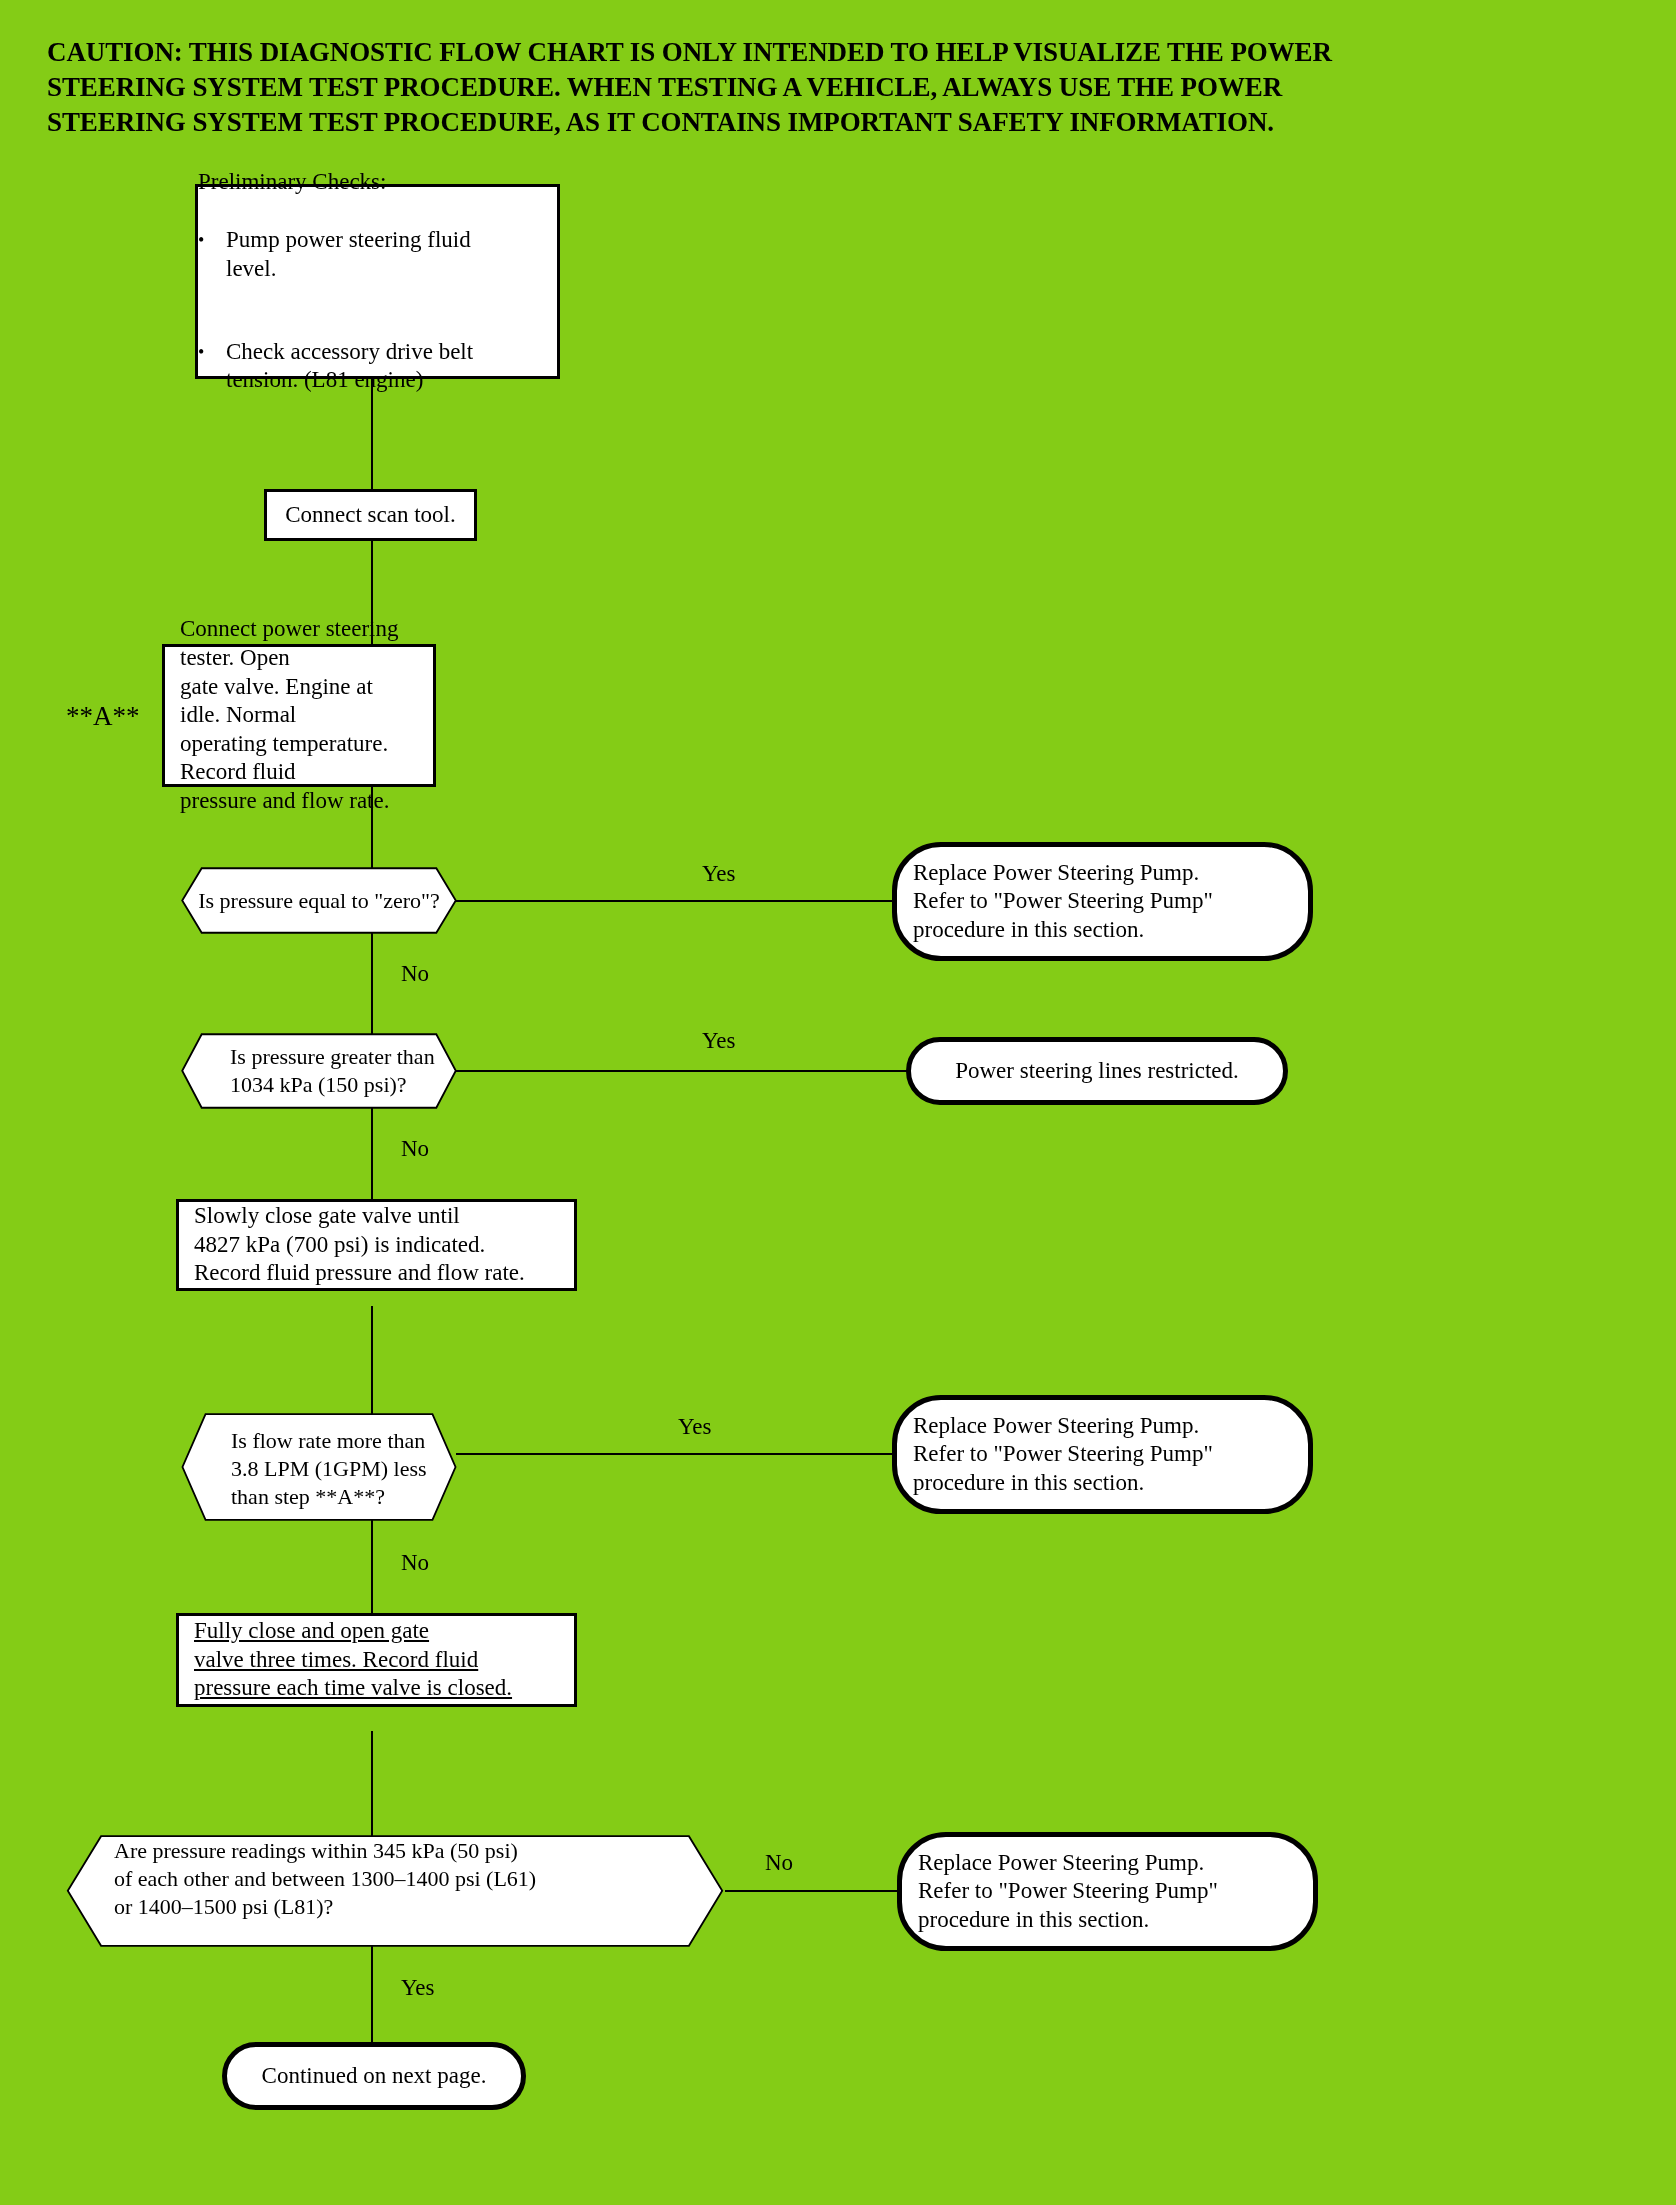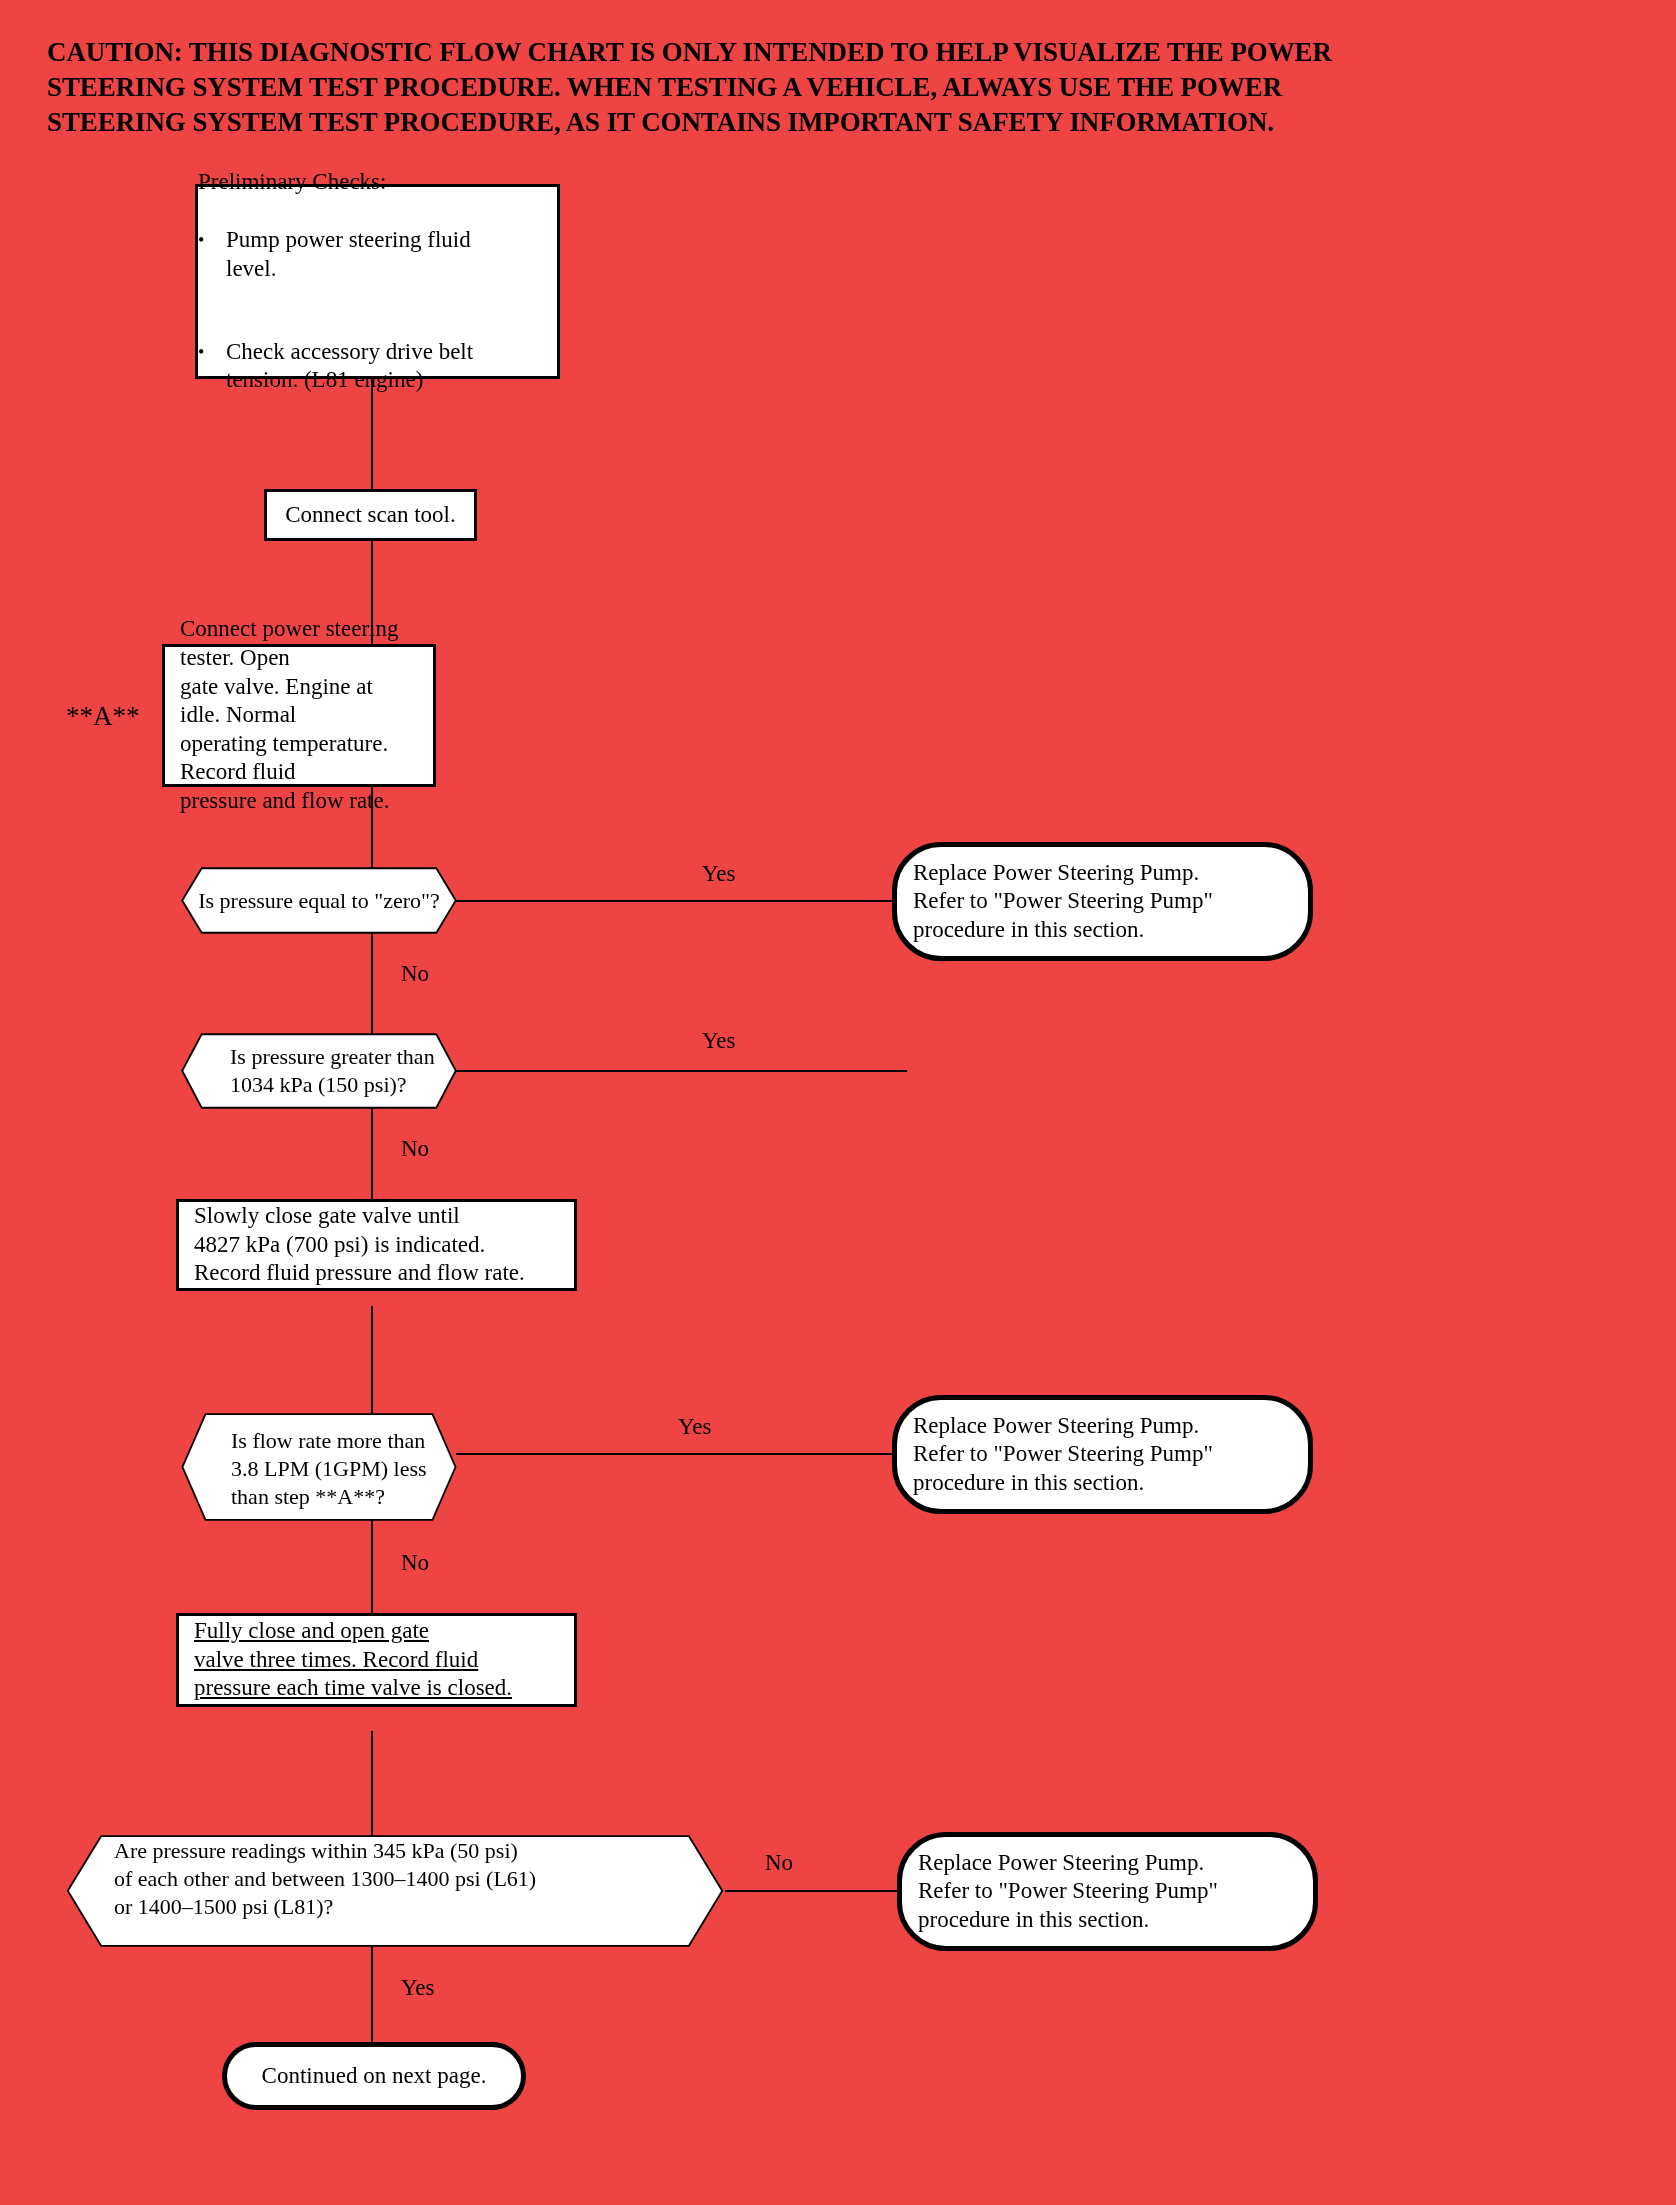--- a/index.html
+++ b/index.html
@@ -4,21 +4,21 @@
 <style>
   html, body {
     margin: 0;
     padding: 0;
     background: #ffffff;
   }
   #page {
     position: relative;
     width: 1676px;
     height: 2205px;
-    background: #ef4444;
+    background: #84cc16;
     font-family: "Liberation Serif", "DejaVu Serif", serif;
     color: #000000;
     overflow: hidden;
   }
 
   
   #caution {
     position: absolute;
     left: 47px;
     top: 35px;
@@ -205,20 +205,23 @@
   </div>
 
   <div class="node hex" style="left:181px; top:1033px; width:276px; height:76px;">
     <svg width="276" height="76" viewBox="0 0 454 125">
       <polygon points="34,2 420,2 452,62 420,123 34,123 2,62" fill="#ffffff" stroke="#000000" stroke-width="3"></polygon>
     </svg>
     <div class="txt lefttxt" style="justify-content:flex-start; padding-left:49px;">Is pressure greater than
 1034 kPa (150 psi)?</div>
   </div>
 
+  <div class="node term center" style="left:906px; top:1037px; width:382px; height:68px;">
+    <div class="txt">Power steering lines restricted.</div>
+  </div>
 
   <div class="node rect" style="left:176px; top:1199px; width:401px; height:92px;">
     <div class="txt">Slowly close gate valve until
 4827 kPa (700 psi) is indicated.
 Record fluid pressure and flow rate.</div>
   </div>
 
   <div class="node hex" style="left:181px; top:1413px; width:276px; height:112px;">
     <svg width="276" height="108" viewBox="0 0 454 178">
       <polygon points="40,2 414,2 452,89 414,176 40,176 2,89" fill="#ffffff" stroke="#000000" stroke-width="3"></polygon>

